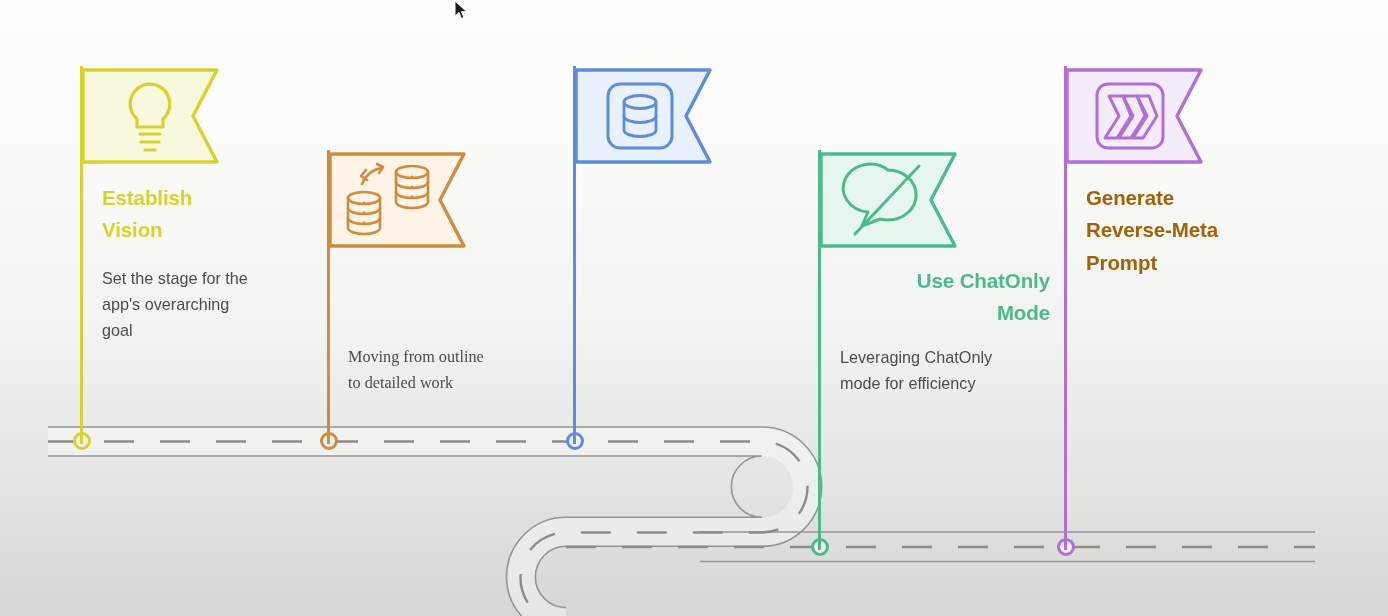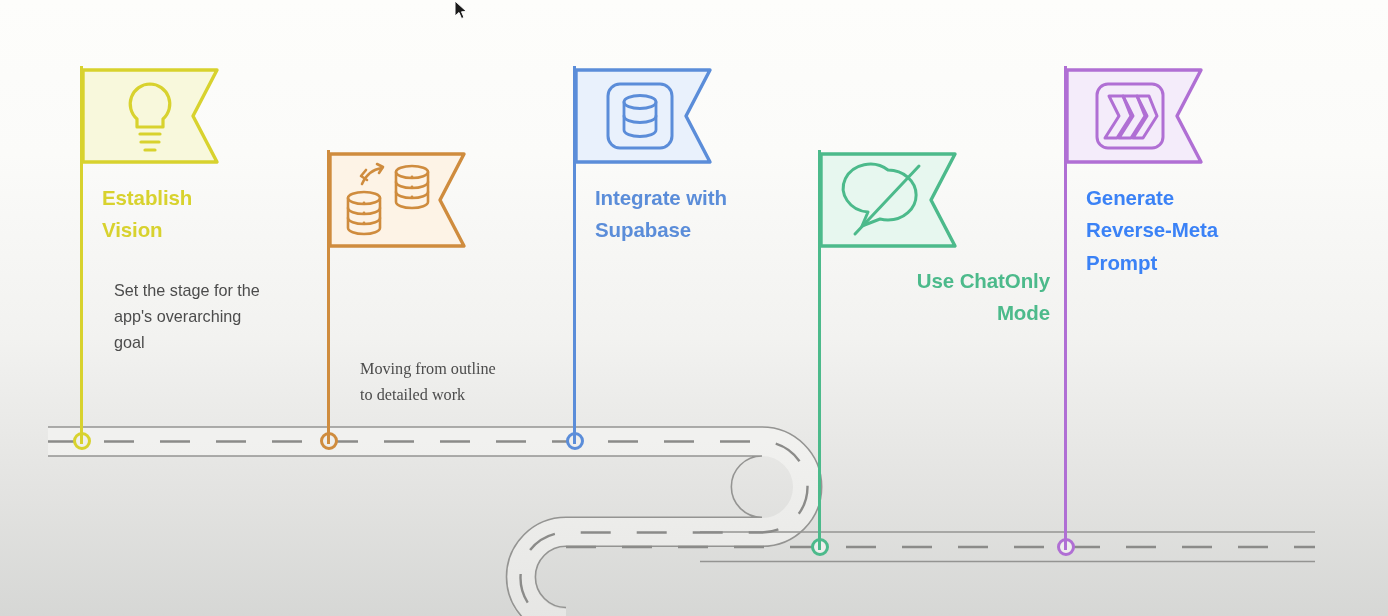--- a/index.html
+++ b/index.html
@@ -44,21 +44,21 @@
     letter-spacing: -0.1px;
     margin: 0;
     white-space: pre-line;
   }
 
   .ms-desc {
     font-size: 16.2px;
     font-weight: normal;
     line-height: 1.62;
     color: #4c4c4c;
-    margin: 12px;
+    margin: 0;
     white-space: pre-line;
   }
 
   .pole-line {
     position: absolute;
   }
 
   #cursor {
     position: absolute;
     pointer-events: none;
@@ -174,49 +174,49 @@
       <path d="M8 4 L142 4 L118 50 L142 96 L8 96 Z" fill="#e9f1fc" stroke="#5b8dd9" stroke-width="3.4" stroke-linejoin="round"></path>
       <rect x="40" y="18" width="64" height="64" rx="12" ry="12" fill="none" stroke="#5b8dd9" stroke-width="3"></rect>
       <g fill="none" stroke="#5b8dd9" stroke-width="2.8" stroke-linecap="round" stroke-linejoin="round">
         <ellipse cx="72" cy="36" rx="16" ry="6.5"></ellipse>
         <path d="M56 36 v14 a16 6.5 0 0 0 32 0 v-14"></path>
         <path d="M56 50 v14 a16 6.5 0 0 0 32 0 v-14"></path>
       </g>
     </svg>
   </div>
   <div class="pole-line" style="left:573px; top:66px; width:3.4px; height:378px; background:#5b8dd9;"></div>
-  <div class="ms-title" style="position:absolute; left:595px; top:182px; width:210px; color:#5b8dd9;">Integrate with
-Supabase</div>
 
   <div class="milestone" style="left:813px; top:150px;">
     <svg class="flag-svg" width="150" height="100" viewBox="0 0 150 100" xmlns="http://www.w3.org/2000/svg">
       <path d="M8 4 L142 4 L118 50 L142 96 L8 96 Z" fill="#e7f7ef" stroke="#4cba8b" stroke-width="3.4" stroke-linejoin="round"></path>
       <g fill="none" stroke="#4cba8b" stroke-width="3" stroke-linecap="round" stroke-linejoin="round">
         <path d="M75 20 a27 24 0 1 0 -20 42 l-6 14 l18 -7 a33 33 0 0 0 8 1 a27 24 0 0 0 0 -50 z"></path>
         <line x1="42" y1="84" x2="106" y2="16"></line>
       </g>
     </svg>
   </div>
   <div class="pole-line" style="left:818px; top:150px; width:3.4px; height:400px; background:#4cba8b;"></div>
   <div class="ms-title" style="position:absolute; left:840px; top:265px; width:210px; color:#4cba8b;text-align:right;">Use ChatOnly
 Mode</div>
+  <div class="ms-desc" style="position:absolute; left:840px; top:344px; width:210px;">Leveraging ChatOnly
+mode for efficiency</div>
 
   <div class="milestone" style="left:1059px; top:66px;">
     <svg class="flag-svg" width="150" height="100" viewBox="0 0 150 100" xmlns="http://www.w3.org/2000/svg">
       <path d="M8 4 L142 4 L118 50 L142 96 L8 96 Z" fill="#f4ecfa" stroke="#b06fd4" stroke-width="3.4" stroke-linejoin="round"></path>
       <rect x="38" y="18" width="66" height="64" rx="11" ry="11" fill="none" stroke="#b06fd4" stroke-width="3"></rect>
       <g fill="none" stroke="#b06fd4" stroke-width="3" stroke-linecap="round" stroke-linejoin="round">
         <path d="M50 30 L64 30 L72 50 L58 72 L46 72 L60 50 Z"></path>
         <path d="M64 30 L78 30 L86 50 L72 72 L60 72 L74 50 Z"></path>
         <path d="M78 30 L90 30 L98 50 L84 72 L74 72 L88 50 Z"></path>
       </g>
     </svg>
   </div>
   <div class="pole-line" style="left:1064px; top:66px; width:3.4px; height:484px; background:#b06fd4;"></div>
-  <div class="ms-title" style="position:absolute; left:1086px; top:182px; width:215px; color:#3b82f6;">Generate
+  <div class="ms-title" style="position:absolute; left:1086px; top:182px; width:215px; color:#a16207;">Generate
 Reverse-Meta
 Prompt</div>
 
   <svg id="cursor" width="18" height="24" viewBox="0 0 18 24" style="left:452px; top:0px;" xmlns="http://www.w3.org/2000/svg">
     <path d="M3 1 L3 16 L7 12.5 L9.5 18.5 L12 17.5 L9.5 11.8 L14.5 11.5 Z" fill="#1b1b1b" stroke="#ffffff" stroke-width="1"></path>
   </svg>
 
 </div>
 
 </body></html>

